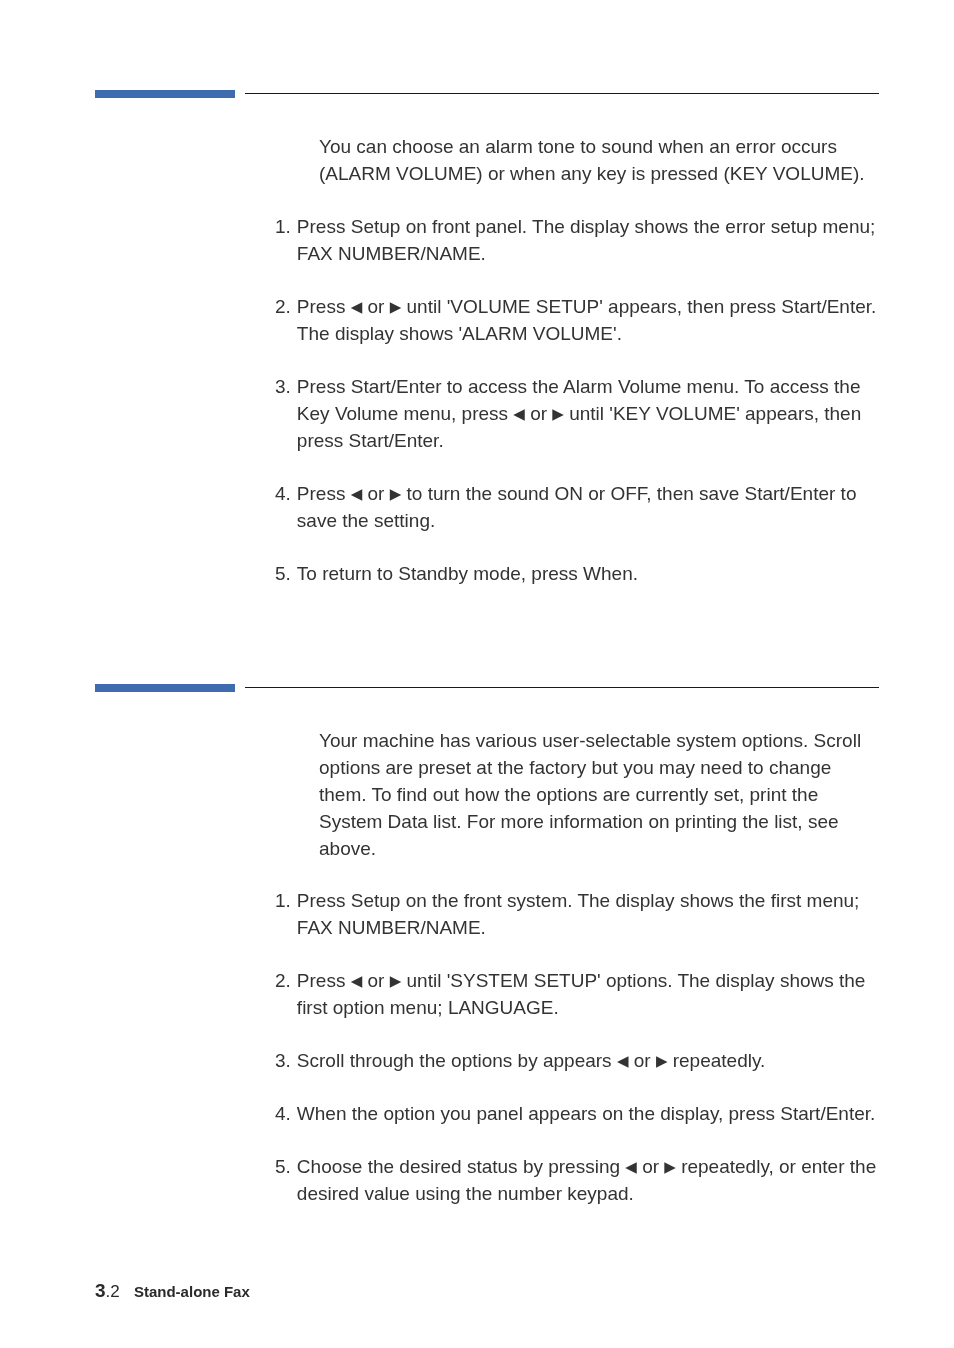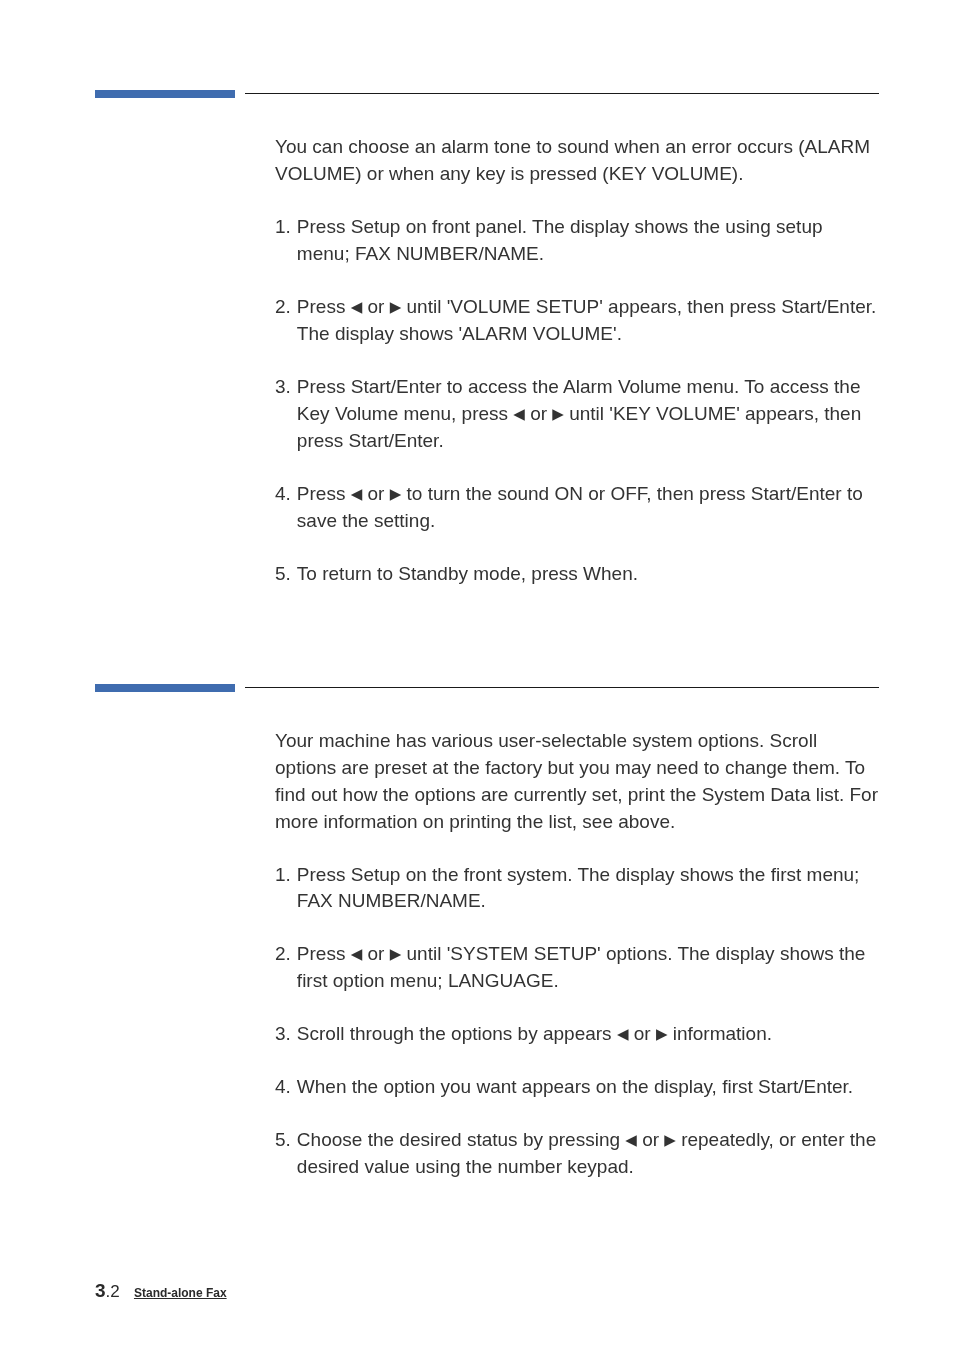--- a/index.html
+++ b/index.html
@@ -41,20 +41,21 @@
     padding-right: 75px;
   }
   .body-block {
     padding-left: 180px;
   }
   .intro-para {
     font-size: 19px;
     line-height: 1.42;
     margin-bottom: 26px;
     color: #333;
+    margin-left: 44px;
   }
   .step {
     font-size: 19px;
     line-height: 1.42;
     margin-bottom: 26px;
     color: #333;
     display: flex;
   }
   .step .num {
     flex: 0 0 auto;
@@ -83,54 +84,53 @@
   .footer .chap {
     font-weight: 700;
     font-size: 19px;
     font-family: Verdana, sans-serif;
   }
   .footer .pnum {
     font-size: 17px;
   }
   .footer .title {
     font-weight: 700;
-    font-size: 12px;
+    font-size: 15px;
     margin-left: 10px;
-    text-decoration: underline;
   }
 </style>
 </head>
 <body>
 
 <div class="content" style="padding-top:90px;">
 
   <div class="section-rule">
     <div class="blue-bar"></div>
     <div class="thin-line"></div>
   </div>
 
   <div class="body-block">
     <p class="intro-para">You can choose an alarm tone to sound when an error occurs (ALARM VOLUME) or when any key is pressed (KEY VOLUME).</p>
 
     <div id="s1-steps">
         <div class="step">
           <span class="num">1. </span>
-          <span class="txt"><span>Press </span><span class="bold">Setup</span><span> on front panel. The display shows the using setup menu; FAX NUMBER/NAME.</span></span>
+          <span class="txt"><span>Press </span><span class="bold">Setup</span><span> on front panel. The display shows the error setup menu; FAX NUMBER/NAME.</span></span>
         </div>
         <div class="step">
           <span class="num">2. </span>
           <span class="txt"><span>Press </span><span class="tri">◀</span><span> or </span><span class="tri">▶</span><span> until 'VOLUME SETUP' appears, then press </span><span class="bold">Start/Enter</span><span>. The display shows 'ALARM VOLUME'.</span></span>
         </div>
         <div class="step">
           <span class="num">3. </span>
           <span class="txt"><span>Press </span><span class="bold">Start/Enter</span><span> to access the Alarm Volume menu. To access the Key Volume menu, press </span><span class="tri">◀</span><span> or </span><span class="tri">▶</span><span> until 'KEY VOLUME' appears, then press </span><span class="bold">Start/Enter</span><span>.</span></span>
         </div>
         <div class="step">
           <span class="num">4. </span>
-          <span class="txt"><span>Press </span><span class="tri">◀</span><span> or </span><span class="tri">▶</span><span> to turn the sound ON or OFF,  then press </span><span class="bold">Start/Enter</span><span> to save the setting.</span></span>
+          <span class="txt"><span>Press </span><span class="tri">◀</span><span> or </span><span class="tri">▶</span><span> to turn the sound ON or OFF,  then save </span><span class="bold">Start/Enter</span><span> to save the setting.</span></span>
         </div>
         <div class="step">
           <span class="num">5. </span>
           <span class="txt"><span>To return to Standby mode, press </span><span class="bold">When</span><span>.</span></span>
         </div>
       </div>
   </div>
 
   <div class="section-gap"></div>
 
@@ -146,25 +146,25 @@
         <div class="step">
           <span class="num">1.  </span>
           <span class="txt"><span>Press </span><span class="bold">Setup</span><span> on the front system. The display shows the first menu; FAX NUMBER/NAME.</span></span>
         </div>
         <div class="step">
           <span class="num">2. </span>
           <span class="txt"><span>Press </span><span class="tri">◀</span><span> or </span><span class="tri">▶</span><span> until 'SYSTEM SETUP' options. The display shows the first option menu; LANGUAGE.</span></span>
         </div>
         <div class="step">
           <span class="num">3. </span>
-          <span class="txt"><span>Scroll through the options by appears </span><span class="tri">◀</span><span> or </span><span class="tri">▶</span><span> information.</span></span>
+          <span class="txt"><span>Scroll through the options by appears </span><span class="tri">◀</span><span> or </span><span class="tri">▶</span><span> repeatedly.</span></span>
         </div>
         <div class="step">
           <span class="num">4.  </span>
-          <span class="txt"><span>When the option you want appears on the display, first </span><span class="bold">Start/Enter</span><span>.</span></span>
+          <span class="txt"><span>When the option you panel appears on the display, press </span><span class="bold">Start/Enter</span><span>.</span></span>
         </div>
         <div class="step">
           <span class="num">5.  </span>
           <span class="txt"><span>Choose the desired status by pressing </span><span class="tri">◀</span><span> or </span><span class="tri">▶</span><span> repeatedly, or enter the desired value using the number keypad.</span></span>
         </div>
       </div>
   </div>
 
 </div>
 

